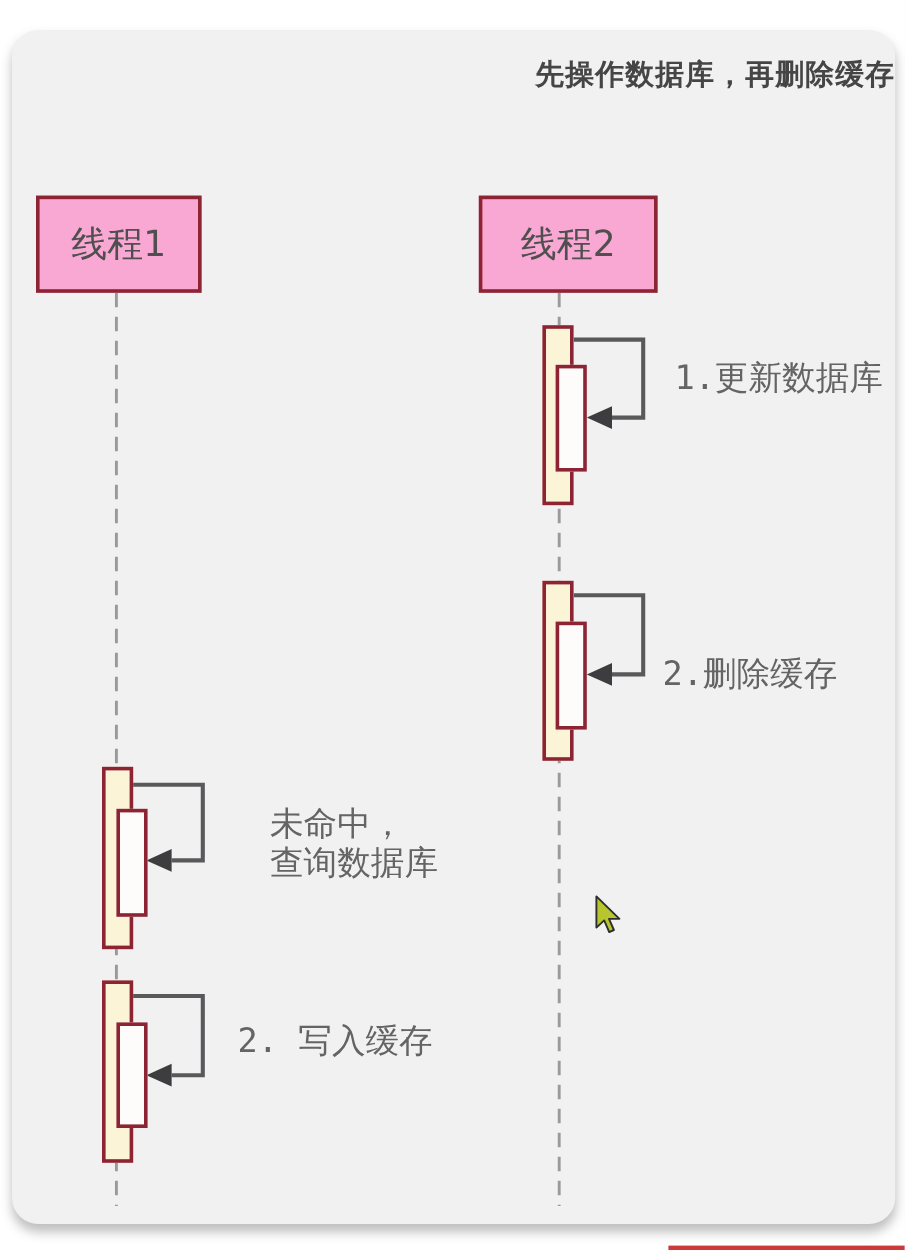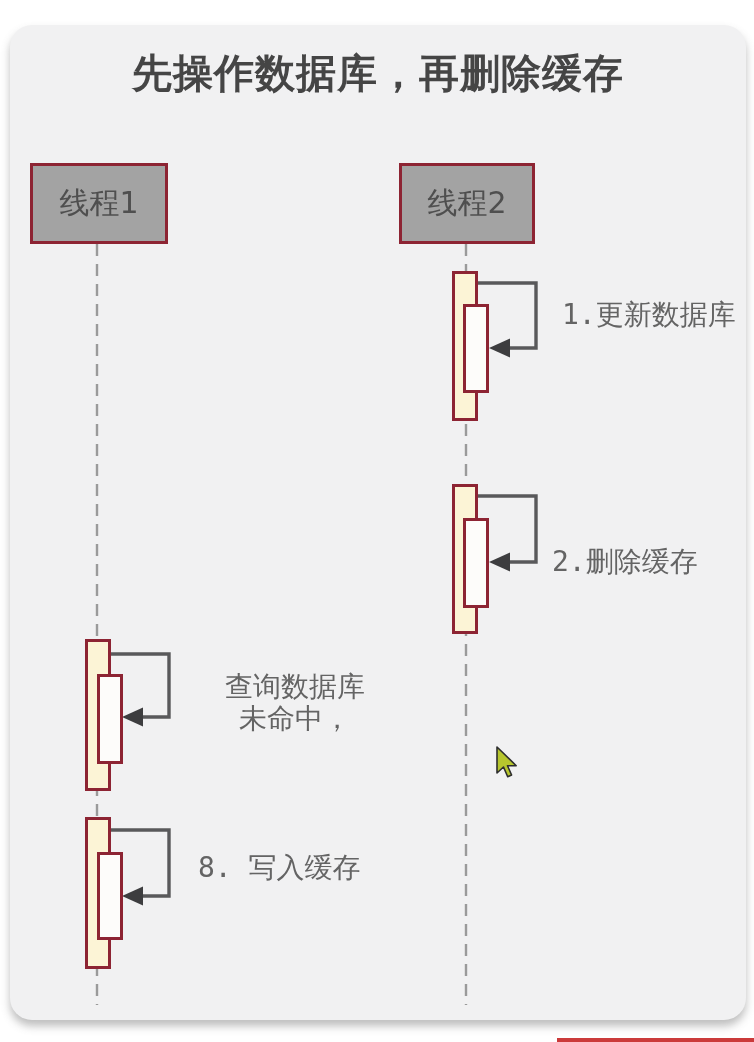--- a/index.html
+++ b/index.html
@@ -28,37 +28,37 @@
     left:10px; top:25px;
     width:736px; height:995px;
     background:var(--card_bg);
     border-radius:22px;
     box-shadow:0 6px 9px rgba(110,110,110,0.45);
   }
   .title{
     position:absolute;
     left:10px; top:46px;
     width:736px;
-    text-align:center;
-    font-size:40px;
+    text-align:right;
+    font-size:24px;
     font-weight:600;
     letter-spacing:1px;
     color:var(--title_text);
   }
   .actor{
     position:absolute;
     border:3px solid var(--actor_border);
-    background:#a3a3a3;
+    background:#f9a8d4;
     display:flex;align-items:center;justify-content:center;
     font-size:30px;
     color:var(--actor_text);
     box-sizing:border-box;
   }
   .actor.t1{ left:30px; top:163px; width:138px; height:81px; }
-  .actor.t2{ left:399px; top:163px; width:136px; height:81px; }
+  .actor.t2{ left:399px; top:163px; width:149px; height:81px; }
 
   svg.lines-layer{
     position:absolute; left:0; top:0;
     width:754px; height:1042px;
   }
   .lifeline{
     stroke:var(--lifeline);
     stroke-width:2.4;
     stroke-dasharray:12 8;
     fill:none;
@@ -88,21 +88,20 @@
   .b3i{ left:97px;  top:674px; width:26px; height:90px; }
   .b4o{ left:85px;  top:817px; width:26px; height:152px; }
   .b4i{ left:97px;  top:852px; width:26px; height:88px; }
 
   .ann{
     position:absolute;
     font-family:"DejaVu Sans Mono","DejaVu Sans",sans-serif;
     font-size:28px;
     color:var(--label_text);
     white-space:nowrap;
-    text-align:center;
   }
   .ann .line{ line-height:38px; }
   .ann3 .line{ line-height:32px; }
   .ann .indent{ padding-left:29px; }
   .ann .mono-indent{ padding-left:31px; letter-spacing:2px; }
   .ann1{ left:562px; top:296px; }
   .ann2{ left:552px; top:515px;margin-top:28px; }
   .ann3{ left:196px; top:671px; }
   .ann4{ left:198px; top:849px; }
 
@@ -168,24 +167,24 @@
 <div class="bar outer b4o"></div>
 <div class="bar inner b4i"></div>
 
 <div class="ann ann1">
   <div class="line">1.更新数据库</div>
 </div>
 <div class="ann ann2">
   <div class="line">2.删除缓存</div>
 </div>
 <div class="ann ann3">
+  <div class="line indent">未命中，</div>
   <div class="line indent">查询数据库</div>
-  <div class="line indent">未命中，</div>
 </div>
 <div class="ann ann4">
-  <div class="line">8. 写入缓存</div>
+  <div class="line">2. 写入缓存</div>
 </div>
 
 <svg class="cursor" viewBox="0 0 30 40">
   <polygon class="cursor-shape" points="4,4 4,30 10.5,24 14.7,33.7 18.6,32 14.5,22.7 23.2,22.7"></polygon>
 </svg>
 
 <div class="bottom-red"></div>
 
 </body></html>

